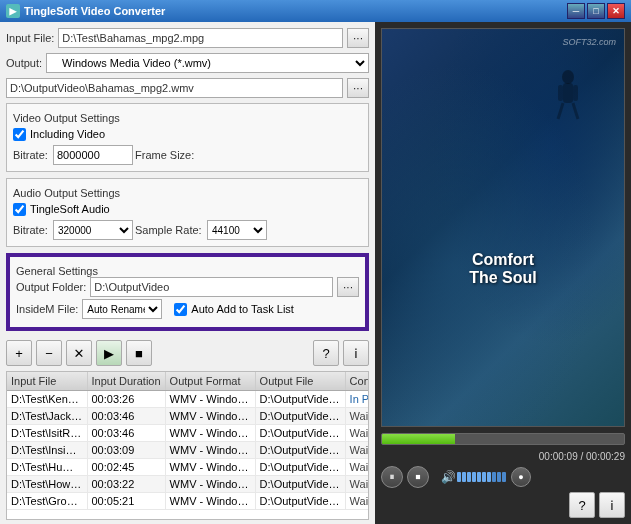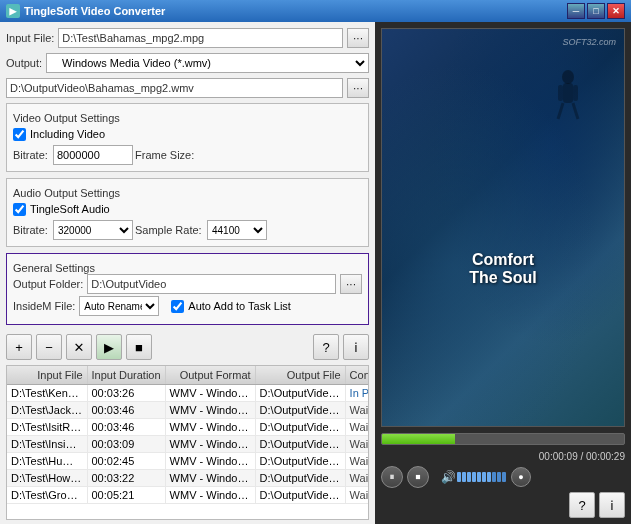--- a/index.html
+++ b/index.html
@@ -190,21 +190,21 @@
     .task-table {
       width: 100%;
       border-collapse: collapse;
       font-size: 11px;
     }
     .task-table th {
       background: linear-gradient(to bottom, #e8e8e8, #d0d0d0);
       border-bottom: 1px solid #aaa;
       border-right: 1px solid #ccc;
       padding: 3px 4px;
-      text-align: right;
+      text-align: left;
       font-weight: normal;
       color: #333;
       white-space: nowrap;
       position: sticky;
       top: 0;
     }
     .task-table td {
       border-bottom: 1px solid #e8e8e8;
       border-right: 1px solid #e8e8e8;
       padding: 2px 4px;
@@ -347,21 +347,21 @@
       font-size: 12px;
     }
 
     .bottom-right-btns {
       display: flex;
       justify-content: flex-end;
       gap: 4px;
     }
 
     .general-settings-box {
-      border: 1px solid #4c1d95;
+      border: 4px solid #4c1d95;
       padding: 4px 6px 6px 6px;
       background: #f8f8f8;
       margin-bottom: 2px;
     }
   </style>
 </head>
 <body>
 
 <div class="title-bar">
   <div class="title-bar-icon">▶</div>

